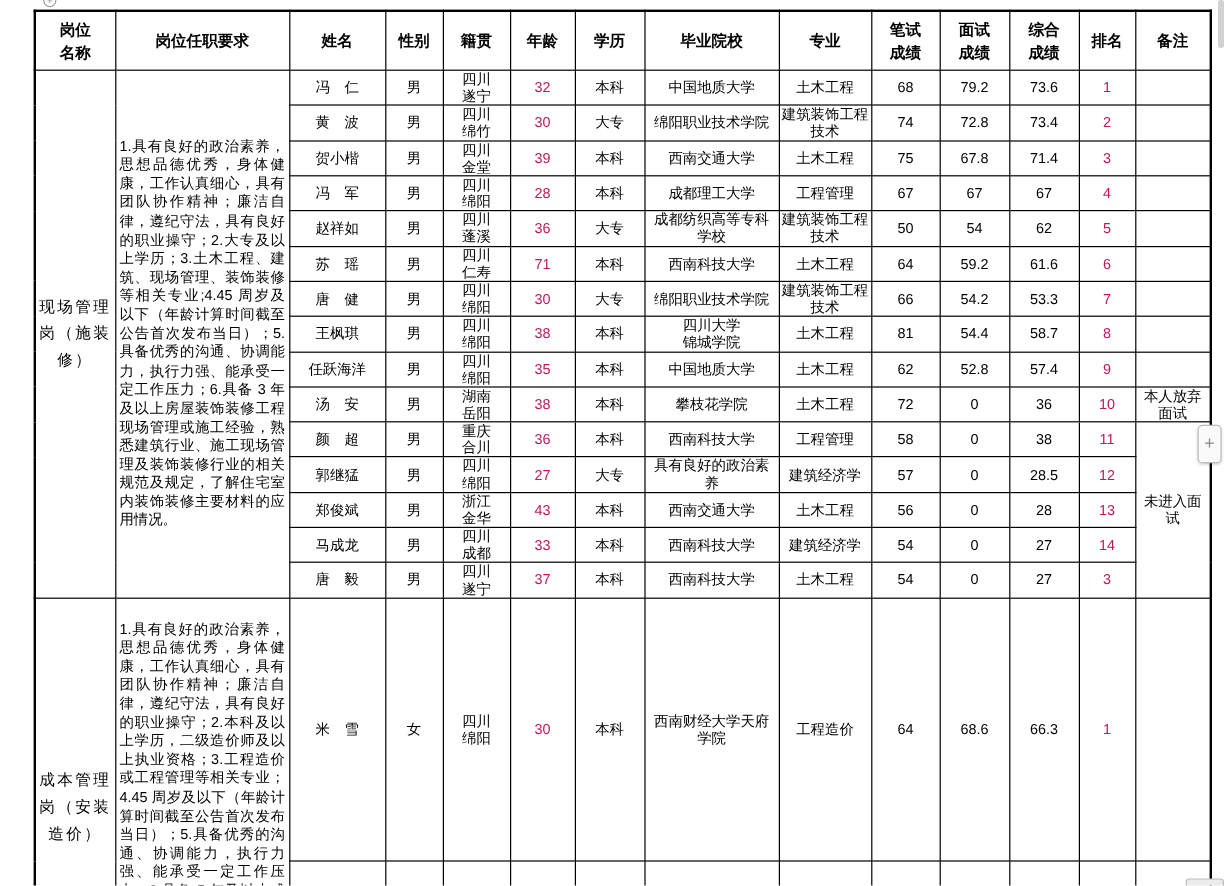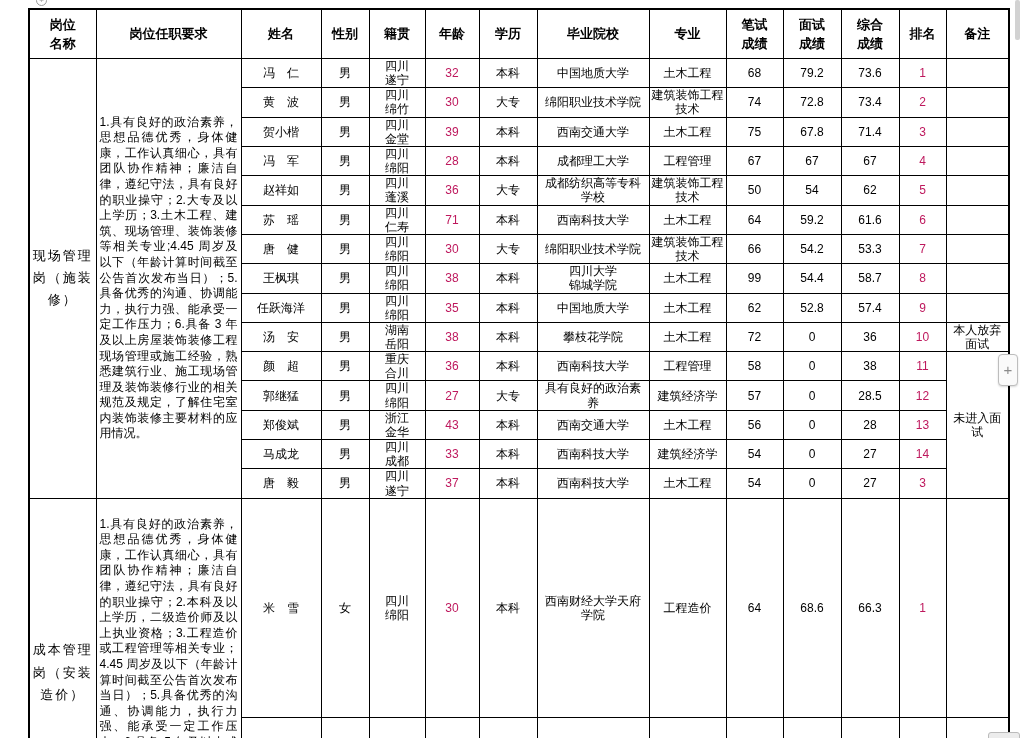--- a/index.html
+++ b/index.html
@@ -207,21 +207,21 @@
     <tr class="r">
       <td>王枫琪</td>
       <td>男</td>
       <td>四川
 绵阳</td>
       <td class="blue">38</td>
       <td>本科</td>
       <td>四川大学
 锦城学院</td>
       <td>土木工程</td>
-      <td>99</td>
+      <td>81</td>
       <td>54.4</td>
       <td>58.7</td>
       <td class="blue">8</td>
       <td></td>
     </tr>
     <tr class="r">
       <td>任跃海洋</td>
       <td>男</td>
       <td>四川
 绵阳</td>

